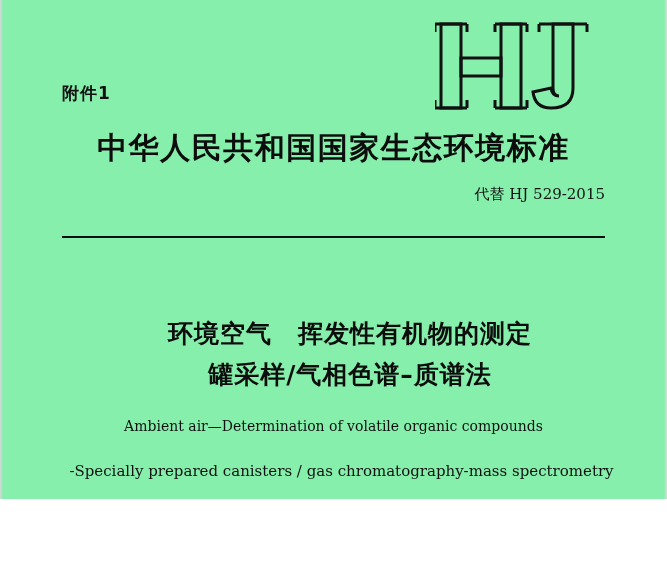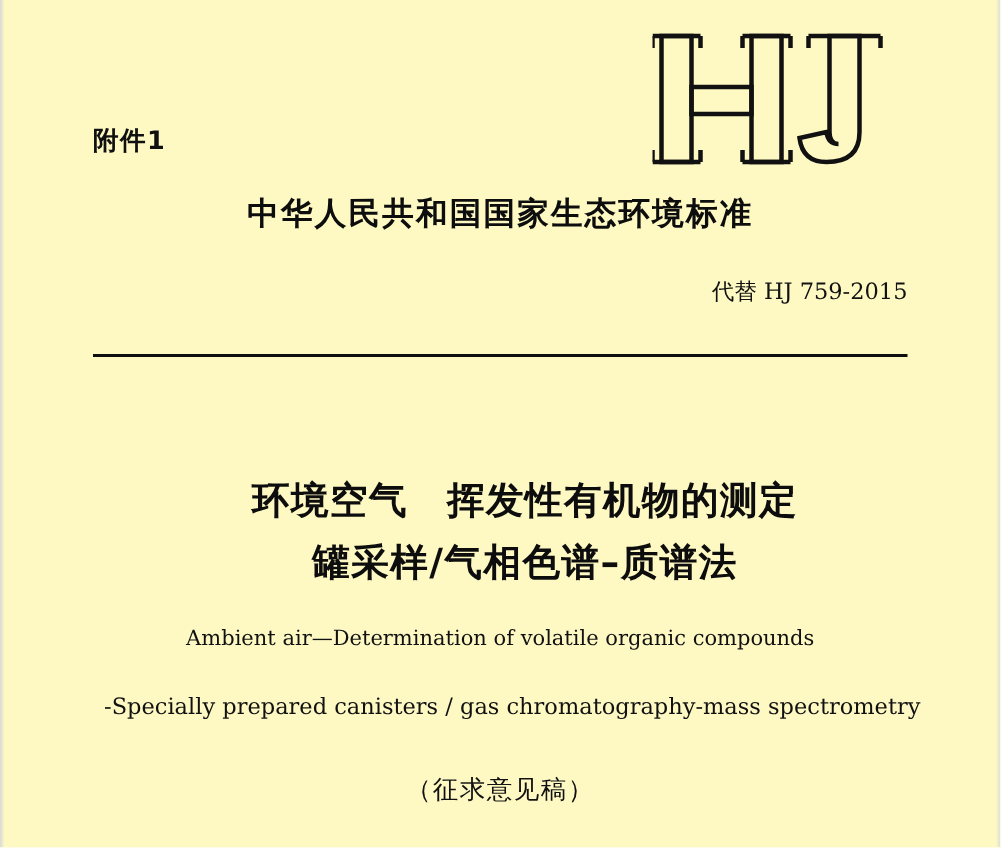--- a/index.html
+++ b/index.html
@@ -6,22 +6,22 @@
     margin: 0;
     padding: 0;
     background: #ffffff;
   }
   body {
     font-family: "Liberation Sans", sans-serif;
   }
   .page {
     position: relative;
     width: 667px;
-    height: 565px;
-    background: #fef9c3;
+    height: 499px;
+    background: #86efac;
     overflow: hidden;
     box-sizing: border-box;
   }
   
   .page::before {
     content: "";
     position: absolute;
     left: 0; top: 0; bottom: 0;
     width: 3px;
     background: linear-gradient(to right, #d8d8d8, rgba(255,255,255,0));
@@ -56,21 +56,21 @@
   }
   .hj-logo svg { display: block; }
 
   .std-title {
     position: absolute;
     left: 0;
     right: 0;
     top: 128px;
     text-align: center;
     font-family: "DejaVu Sans", sans-serif;
-    font-size: 21px;
+    font-size: 30px;
     font-weight: 700;
     color: #0d0d0d;
     letter-spacing: 1.5px;
   }
 
   .std-codes {
     position: absolute;
     right: 62px;
     top: 183px;
     text-align: right;
@@ -186,21 +186,21 @@
         <path d="M104 6 L152 6"></path>
         <path d="M104 6 L104 14"></path>
         <path d="M152 6 L152 14"></path>
       </g>
     </svg>
   </div>
 
   <div class="std-title">中华人民共和国国家生态环境标准</div>
 
   <div class="std-codes">
-    <div>代替 HJ  759-2015</div>
+    <div>代替 HJ  529-2015</div>
   </div>
 
   <div class="rule"></div>
 
   <div class="doc-title">
     <span>环境空气　挥发性有机物的测定</span>
     <span class="line2">罐采样/气相色谱–质谱法</span>
   </div>
 
   <div class="en-title">Ambient air—Determination of volatile organic compounds</div>

